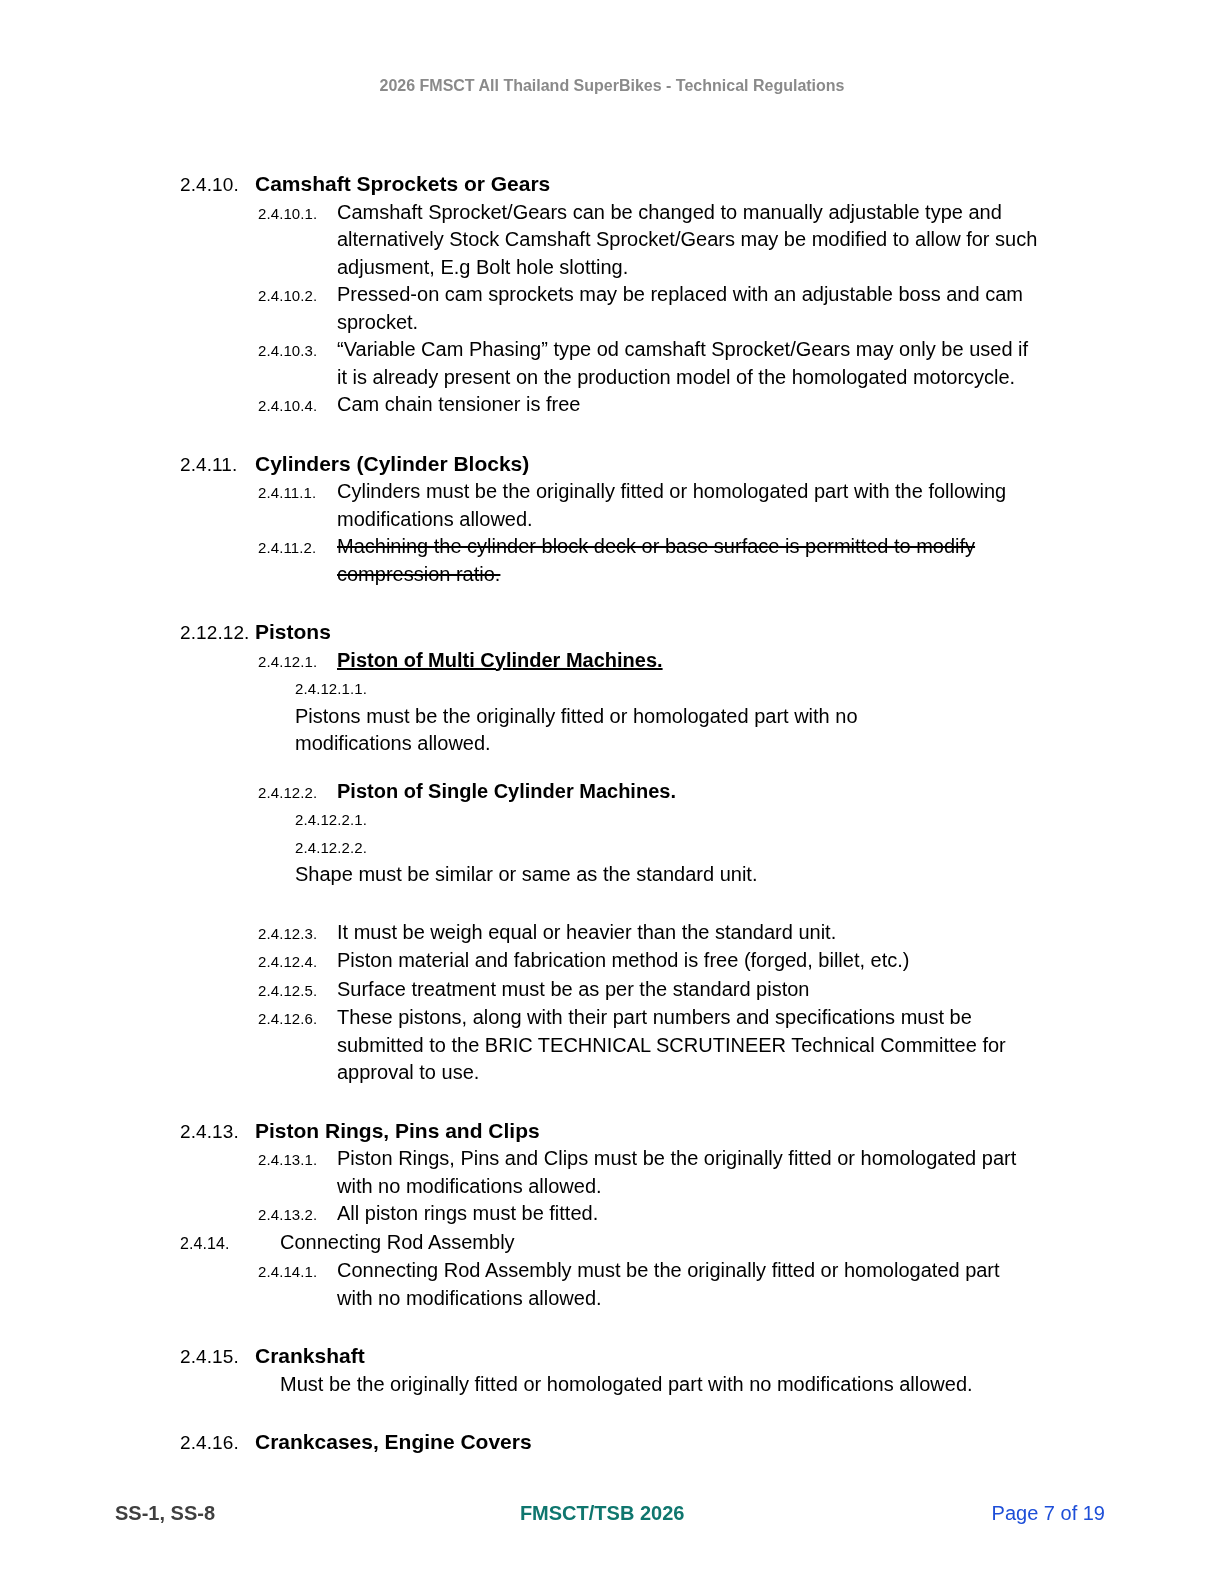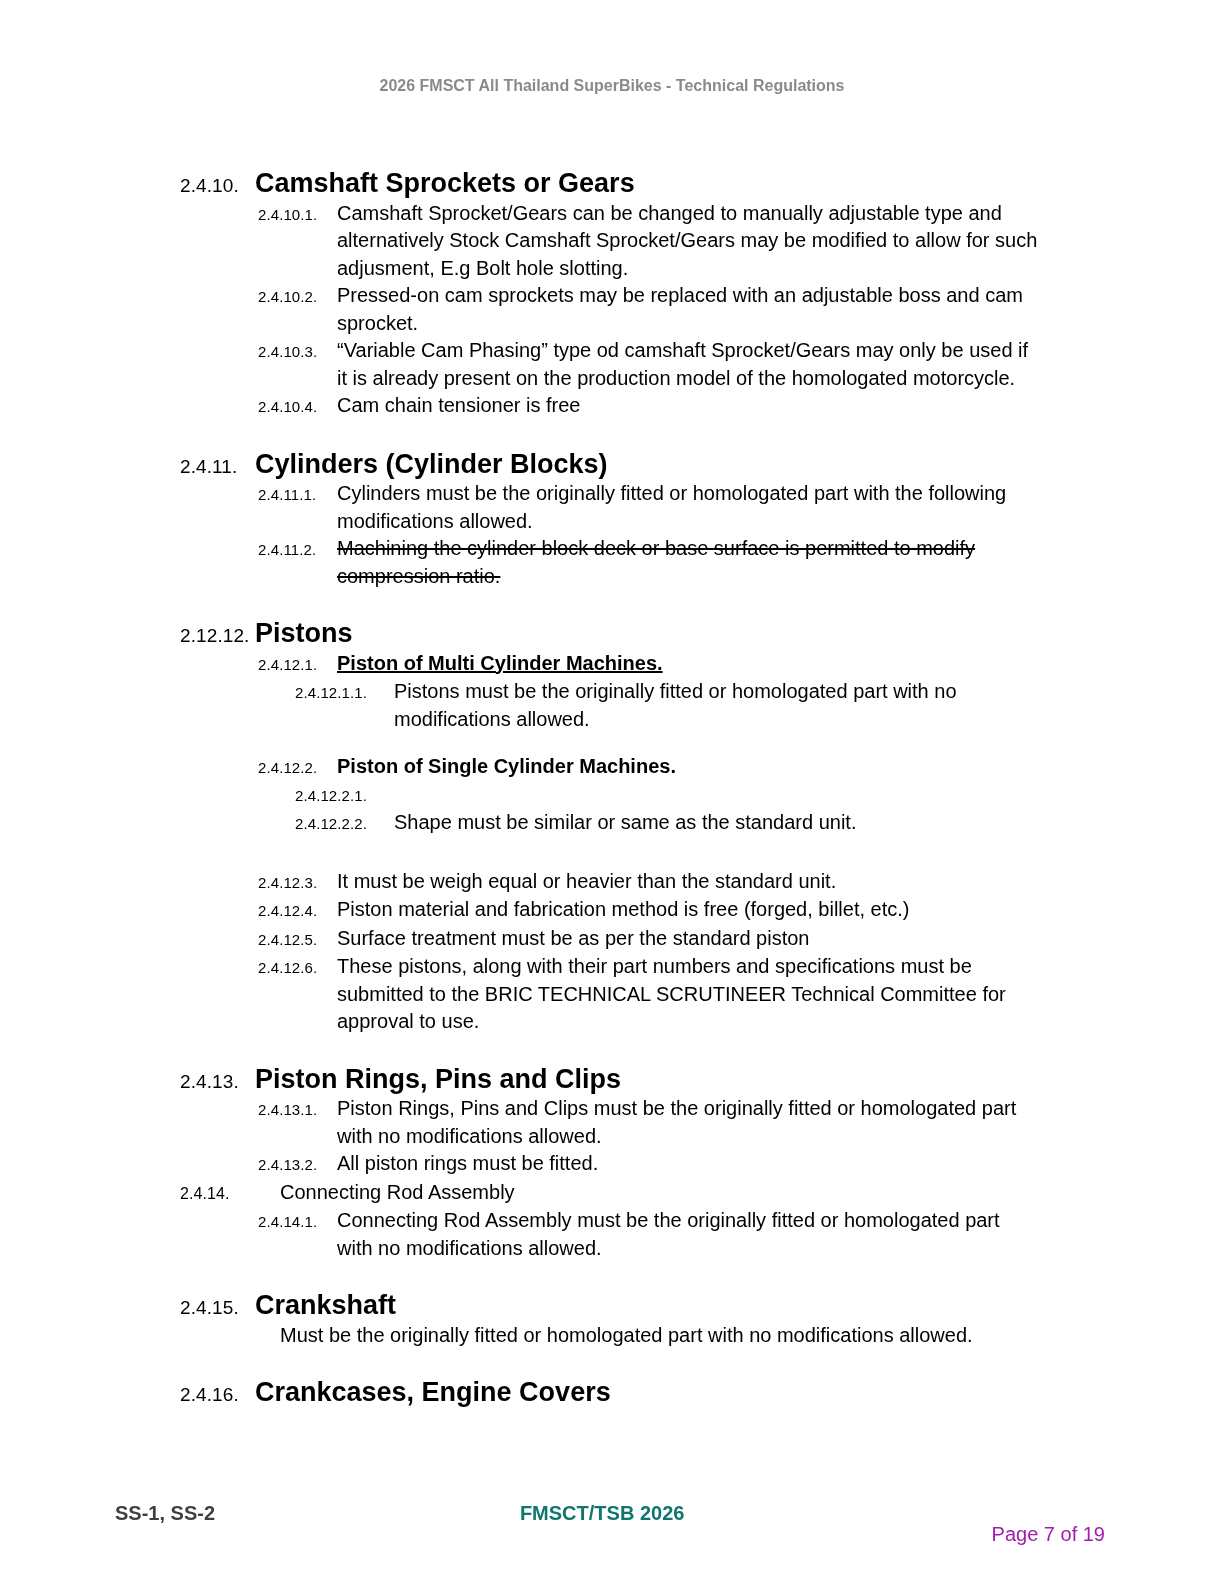--- a/index.html
+++ b/index.html
@@ -35,25 +35,25 @@
     font-size: 15px;
     letter-spacing: 0.1px;
   }
   .row .txt {
     white-space: pre-line;
   }
   .lvl1 { padding-left: 180px; }
   .lvl1 .num { width: 75px; font-size: 19px; }
   .lvl2 { padding-left: 258px; }
   .lvl2 .num { width: 79px; }
-  .lvl3 { padding-left: 295px; }
+  .lvl3 { padding-left: 295px; flex-direction: column; }
   .lvl3 .num { width: 99px; }
   .lvl0 { padding-left: 280px; }
   .heading .txt { font-weight: bold; }
-  .lvl1.heading .txt { font-size: 27px; }
+  .lvl1.heading .txt { font-size: 21px; }
   .u .txt { text-decoration: underline; }
   .strike .txt { text-decoration: line-through; }
   .wide .num { width: 100px; font-size: 16px; }
   .gap-lg { margin-top: 30px; }
   .gap-sm { margin-top: 20px; }
   .footer {
     position: absolute;
     top: 1500px;
     left: 0;
     width: 1224px;
@@ -69,22 +69,21 @@
   .footer .f-center {
     position: absolute;
     left: 50%;
     transform: translateX(-56%);
     font-weight: bold;
     color: #0f766e;
   }
   .footer .f-right {
     position: absolute;
     right: 119px;
-    color: #a21caf;
-    margin-top: 21px;
+    color: #1d4ed8;
   }
 </style>
 </head>
 <body>
 
 <div class="doc-title">2026 FMSCT All Thailand SuperBikes - Technical Regulations</div>
 
 <div class="content" id="content">
     <div class="row lvl1 heading">
       <span class="num">2.4.10.</span>
@@ -195,16 +194,16 @@
     <div class="row lvl0">
       <span class="txt">Must be the originally fitted or homologated part with no modifications allowed.</span>
     </div>
     <div class="row lvl1 heading gap-lg">
       <span class="num">2.4.16.</span>
       <span class="txt">Crankcases, Engine Covers</span>
     </div>
   </div>
 
 <div class="footer">
-  <span class="f-left">SS-1, SS-2</span>
+  <span class="f-left">SS-1, SS-8</span>
   <span class="f-center">FMSCT/TSB 2026</span>
   <span class="f-right">Page 7 of 19</span>
 </div>
 
 </body></html>

